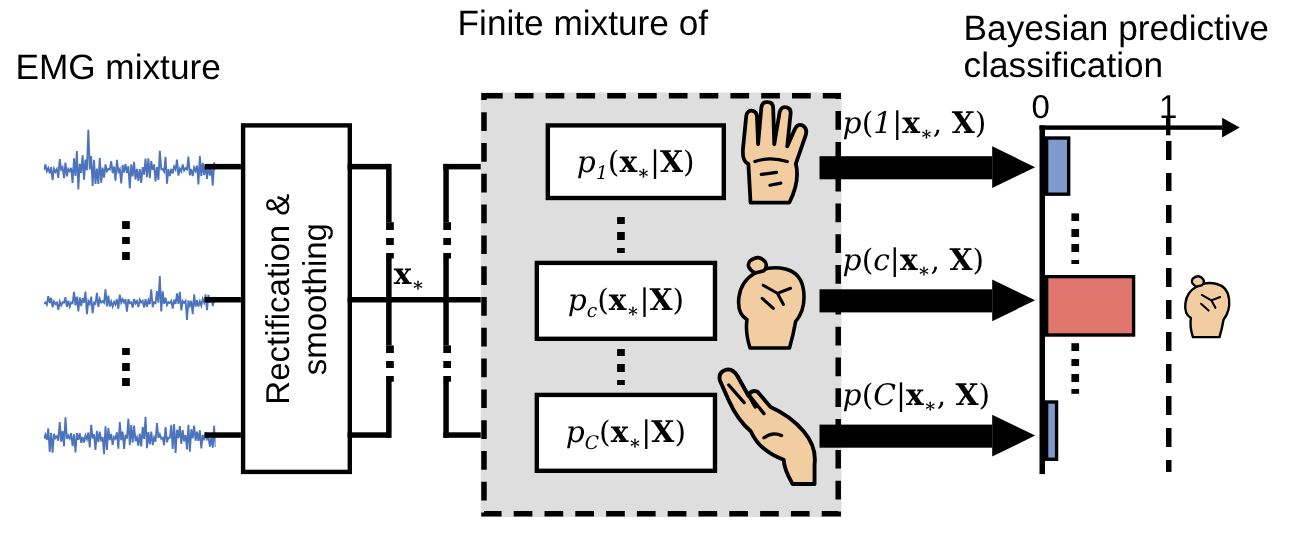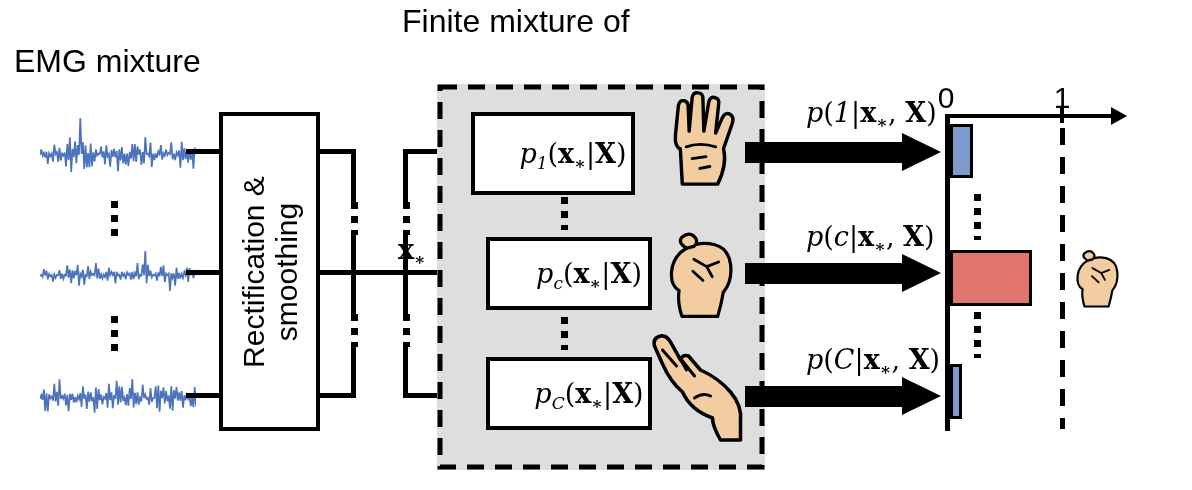--- a/index.html
+++ b/index.html
@@ -4,21 +4,21 @@
 <style>
   html,body{margin:0;padding:0;background:#fff;}
   .canvas{position:relative;width:1192px;height:490px;background:#fff;overflow:hidden;
           font-family:"Liberation Sans",sans-serif;color:#000;}
   .abs{position:absolute;}
   .title{font-size:32px;line-height:34px;white-space:nowrap;}
   .hline{background:#000;height:5px;}
   .vline{background:#000;width:5px;}
   .vdots{width:7px;background-image:repeating-linear-gradient(180deg,#000 0 7px,transparent 7px 14px);}
   .vdash{width:5px;background-image:repeating-linear-gradient(180deg,#000 0 17px,transparent 17px 29px);}
-  .math{font-family:"DejaVu Serif","Liberation Serif",serif;font-size:27px;white-space:nowrap;margin-left:40px;}
+  .math{font-family:"DejaVu Serif","Liberation Serif",serif;font-size:27px;white-space:nowrap;}
   .math .it{font-style:italic;}
   .math .bf{font-weight:bold;}
   .math sub{font-size:17px;line-height:0;}
   .mbox{box-sizing:border-box;background:#fff;border:4px solid #000;display:flex;align-items:center;justify-content:center;}
   .panel{background:var(--panel-gray);}
   .head-sm{width:0;height:0;border-top:13px solid transparent;border-bottom:13px solid transparent;border-left:24px solid #000;}
   .head-big{width:0;height:0;border-top:19px solid transparent;border-bottom:19px solid transparent;border-left:39px solid #000;}
   .head-axis{width:0;height:0;border-top:9px solid transparent;border-bottom:9px solid transparent;border-left:16px solid #000;}
   .shaft{height:21px;background:#000;}
   .bar{box-sizing:border-box;border:3px solid #000;}
@@ -99,31 +99,31 @@
   <div class="abs hline" style="left:403px;top:393px;width:61px"></div>
 
   <div class="abs head-sm" style="left:462px;top:139px"></div>
   <div class="abs head-sm" style="left:462px;top:260px"></div>
   <div class="abs head-sm" style="left:462px;top:383px"></div>
 
   <div class="abs math" style="left:358px;top:234px">
     <span class="bf">x</span><sub class="bf">∗</sub>
   </div>
 
-  <div class="abs title" style="left:402px;top:4px">
+  <div class="abs title" style="left:416px;top:4px">
     <div>Finite mixture of</div>
   </div>
 
   <div class="abs panel" style="left:437px;top:84px;width:328px;height:386px">
     <svg width="328" height="386" style="position:absolute;left:0;top:0">
       <rect x="3" y="3" width="322" height="380" fill="none" stroke="#000" stroke-width="5" stroke-dasharray="17 11"></rect>
     </svg>
   </div>
 
-  <div class="abs mbox" style="left:471px;top:112px;width:164px;height:83px">
+  <div class="abs mbox" style="left:496px;top:112px;width:164px;height:70px">
     <span class="math"><span class="it">p</span><sub class="it">1</sub><span>(</span><span class="bf">x</span><sub class="bf">∗</sub><span>|</span><span class="bf">X</span><span>)</span></span>
   </div>
   <div class="abs vdots" style="left:561px;top:197px;height:33px"></div>
   <div class="abs mbox" style="left:486px;top:237px;width:166px;height:73px">
     <span class="math"><span class="it">p</span><sub class="it">c</sub><span>(</span><span class="bf">x</span><sub class="bf">∗</sub><span>|</span><span class="bf">X</span><span>)</span></span>
   </div>
   <div class="abs vdots" style="left:561px;top:317px;height:33px"></div>
   <div class="abs mbox" style="left:486px;top:357px;width:166px;height:73px">
     <span class="math"><span class="it">p</span><sub class="it">C</sub><span>(</span><span class="bf">x</span><sub class="bf">∗</sub><span>|</span><span class="bf">X</span><span>)</span></span>
   </div>
@@ -143,20 +143,24 @@
   <div class="abs head-big" style="left:902px;top:133px"></div>
 
   <div class="abs math" style="left:766px;top:221px"><span class="it">p</span><span>(</span><span class="it">c</span><span>|</span><span class="bf">x</span><sub class="bf">∗</sub><span>, </span><span class="bf">X</span><span>)</span></div>
   <div class="abs shaft" style="left:745px;top:263px;width:157px"></div>
   <div class="abs head-big" style="left:902px;top:254px"></div>
 
   <div class="abs math" style="left:766px;top:344px"><span class="it">p</span><span>(</span><span class="it">C</span><span>|</span><span class="bf">x</span><sub class="bf">∗</sub><span>, </span><span class="bf">X</span><span>)</span></div>
   <div class="abs shaft" style="left:745px;top:386px;width:157px"></div>
   <div class="abs head-big" style="left:902px;top:377px"></div>
 
+  <div class="abs title" style="left:876px;top:8px">
+    <div>Bayesian predictive</div>
+    <div>classification</div>
+  </div>
 
   <div class="abs axis-num" style="left:932px;top:81px">0</div>
   <div class="abs axis-num" style="left:1048px;top:81px">1</div>
 
   <div class="abs hline" style="left:945px;top:114px;width:166px;height:4px"></div>
   <div class="abs head-axis" style="left:1111px;top:107px"></div>
   <div class="abs" style="left:1060px;top:107px;width:4px;height:16px;background:#000"></div>
   <div class="abs vline" style="left:945px;top:114px;height:317px"></div>
   <div class="abs vdash" style="left:1060px;top:128px;height:301px"></div>
 

